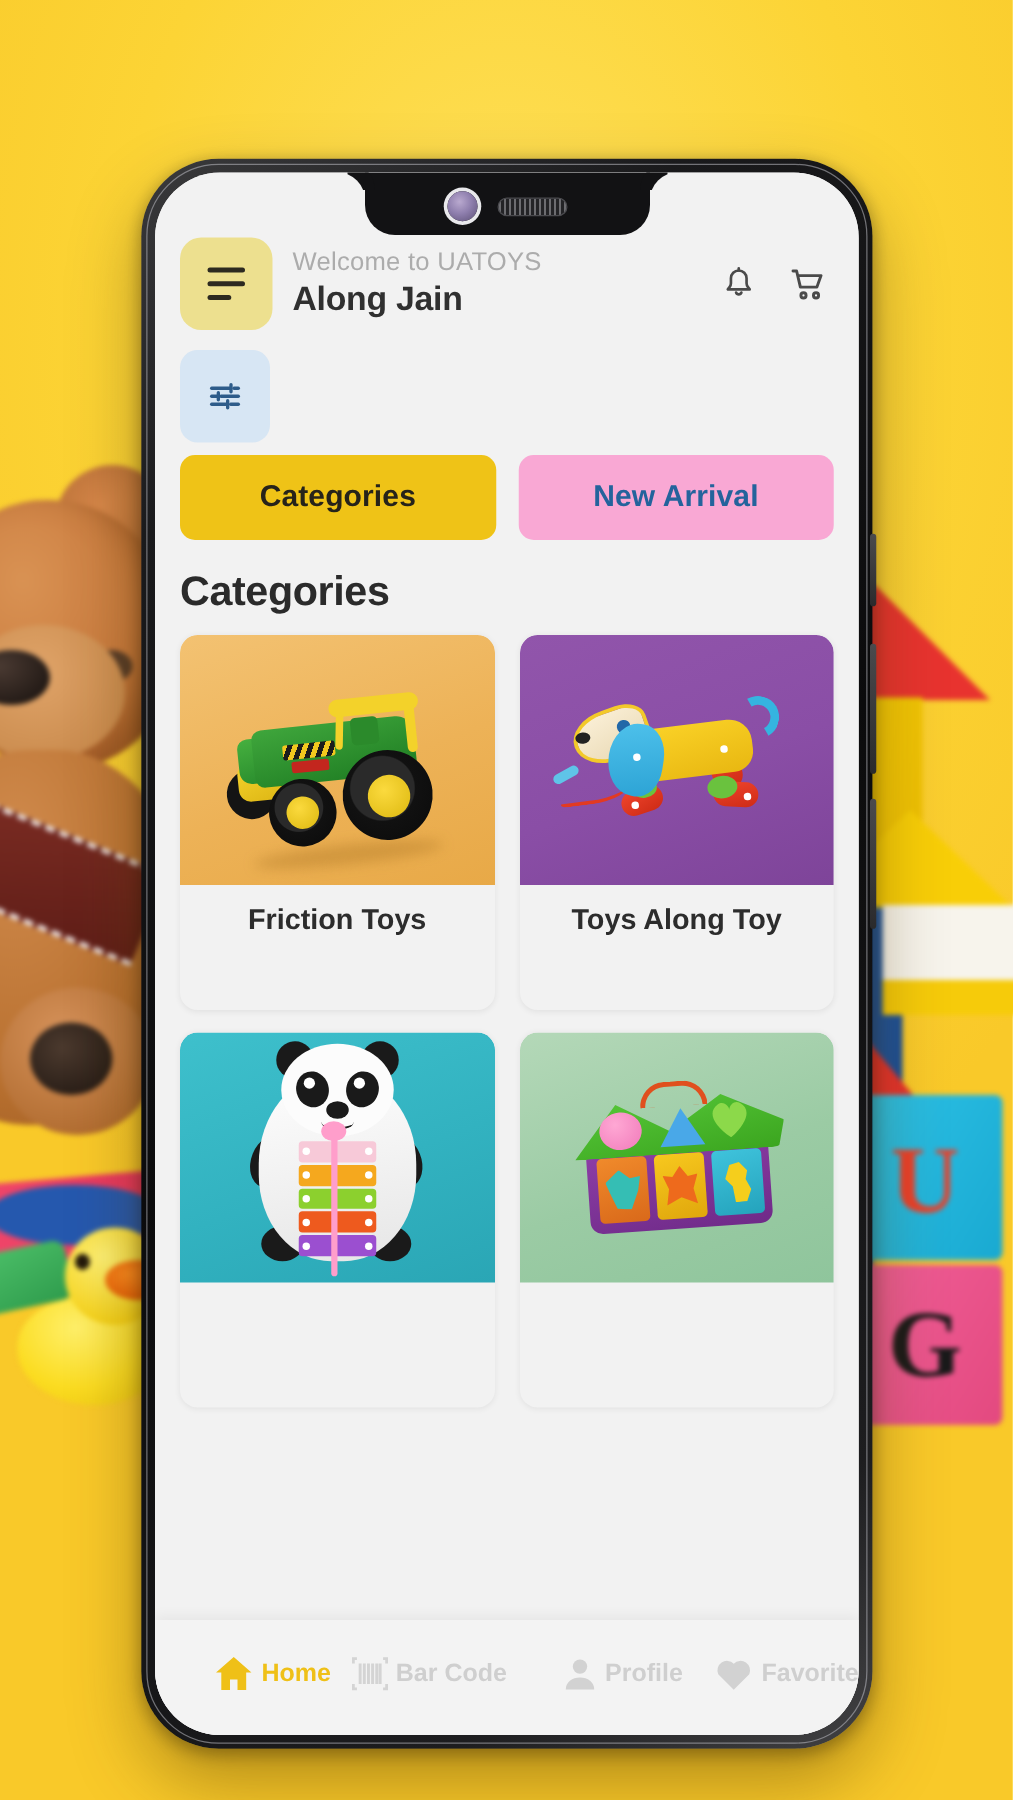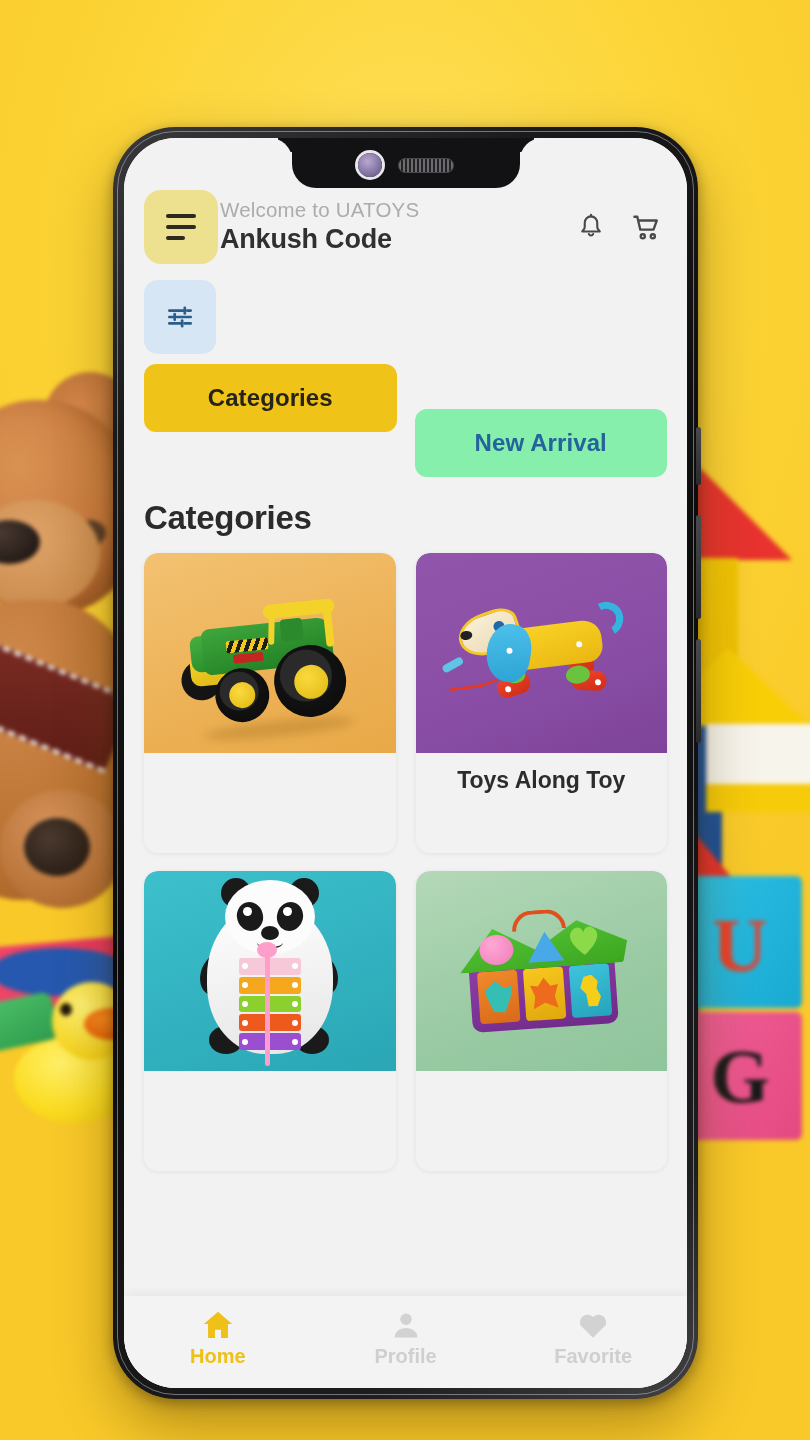--- a/index.html
+++ b/index.html
@@ -255,20 +255,21 @@
   #app {
     position: absolute; inset: 0;
     display: flex; flex-direction: column;
     background: #F2F2F2;
   }
 
   
   .header {
     display: flex; align-items: center;
     padding: 52px 22px 10px 20px;
+    gap: 14px;
     flex: none;
   }
   .hamburger {
     width: 74px; height: 74px;
     border-radius: 17px;
     background: #EDE08F;
     display: flex; flex-direction: column;
     align-items: center; justify-content: center;
     gap: 7px; flex: none;
     cursor: pointer;
@@ -320,21 +321,21 @@
     padding: 10px 20px 0 20px;
     flex: none;
   }
   .tab {
     flex: 1; height: 68px; border-radius: 12px;
     display: flex; align-items: center; justify-content: center;
     font-size: 24px; font-weight: bold;
     cursor: pointer; letter-spacing: .1px;
   }
   .tab.active { background: #EFC317; color: #26231a; }
-  .tab.inactive { background: #86efac; color: #24639C; margin-top: 45px; }
+  .tab.inactive { background: #f9a8d4; color: #24639C; }
 
   
   .sec-title {
     padding: 22px 20px 0 20px;
     font-size: 33px; font-weight: bold; color: #2b2b2b;
     letter-spacing: -.3px; flex: none;
   }
 
   
   .grid {
@@ -454,21 +455,21 @@
     flex: none;
     height: 92px;
     background: #F3F3F3;
     display: flex; align-items: center;
     padding-bottom: 6px;
     box-shadow: 0 -3px 10px rgba(0,0,0,.05);
     z-index: 20;
   }
   .nav-item {
     flex: 1;
-    display: flex; flex-direction: column;
+    display: flex; flex-direction: row;
     align-items: center; justify-content: flex-end;
     gap: 5px; cursor: pointer;
   }
   .nav-item .nav-label { font-size: 20px; font-weight: bold; color: #CFCFCF; }
   .nav-item.active .nav-label { color: #EFC017; }
   .nav-item svg { display: block; }
 </style>
 </head>
 <body>
 
@@ -525,21 +526,21 @@
     <div id="app">
 
       <div class="header">
         <div class="hamburger">
           <i></i>
             <i></i>
             <i></i>
         </div>
         <div class="greet">
           <div class="welcome">Welcome to UATOYS</div>
-          <div class="uname">Ankush Code</div>
+          <div class="uname">Along Jain</div>
         </div>
         <div class="hdr-icons">
           <span>
             <svg width="30" height="32" viewBox="0 0 24 24" fill="none" stroke="#4a4a4a" stroke-width="1.7" stroke-linecap="round" stroke-linejoin="round">
               <path d="M12 3.5a5 5 0 0 0-5 5v3.2c0 .9-.3 1.7-.9 2.4L5 15.6h14l-1.1-1.5c-.6-.7-.9-1.5-.9-2.4V8.5a5 5 0 0 0-5-5z"></path>
               <path d="M12 2.2v1.3"></path>
               <path d="M10.3 17.6a1.8 1.8 0 0 0 3.4 0"></path>
             </svg>
           </span>
           <span>
@@ -590,20 +591,21 @@
               <div class="tr-seat"></div>
               <div class="tr-post1"></div>
               <div class="tr-post2"></div>
               <div class="tr-cab-roof"></div>
               <div class="tr-wheel-f"></div>
               <div class="tr-hub-f"></div>
               <div class="tr-wheel-b"></div>
               <div class="tr-hub-b"></div>
             </div>
           </div>
+          <div class="card-label">Friction Toys</div>
         </div>
 
         <div class="card">
           <div class="card-img" style="background:linear-gradient(160deg,#9155AB 0%,#8A4EA6 55%,#7E4499 100%)">
             <div class="toy dg-wrap">
               <div class="dg-handle"></div>
               <div class="dg-leash"></div>
               <div class="dg-tail"></div>
               <div class="dg-leg l3"></div>
               <div class="dg-leg l4"></div>
@@ -682,20 +684,31 @@
 
         <div class="nav-item active">
           <span>
             <svg width="34" height="30" viewBox="0 0 24 22" fill="#EFC017">
               <path d="M12 1.2 1.6 10.2h3.1v10.3h5.1v-6.1h4.4v6.1h5.1V10.2h3.1z"></path>
             </svg>
           </span>
           <span class="nav-label">Home</span>
         </div>
 
+        <div class="nav-item">
+          <span>
+            <svg width="32" height="30" viewBox="0 0 26 24" fill="none" stroke="#D4D4D4" stroke-width="1.8">
+              <path d="M4.5 2.2H2.2v3.2M21.5 2.2h2.3v3.2M4.5 21.8H2.2v-3.2M21.5 21.8h2.3v-3.2"></path>
+              <g stroke-width="1.9">
+                <path d="M6.6 5.4v13.2M9.3 5.4v13.2M12 5.4v13.2M14.7 5.4v13.2M17.4 5.4v13.2M19.6 5.4v13.2"></path>
+              </g>
+            </svg>
+          </span>
+          <span class="nav-label">Bar Code</span>
+        </div>
 
         <div class="nav-item">
           <span>
             <svg width="30" height="30" viewBox="0 0 24 24" fill="#D2D2D2">
               <circle cx="12" cy="7.4" r="4.6"></circle>
               <path d="M2.9 22c0-4.6 4.1-7.6 9.1-7.6s9.1 3 9.1 7.6z"></path>
             </svg>
           </span>
           <span class="nav-label">Profile</span>
         </div>

